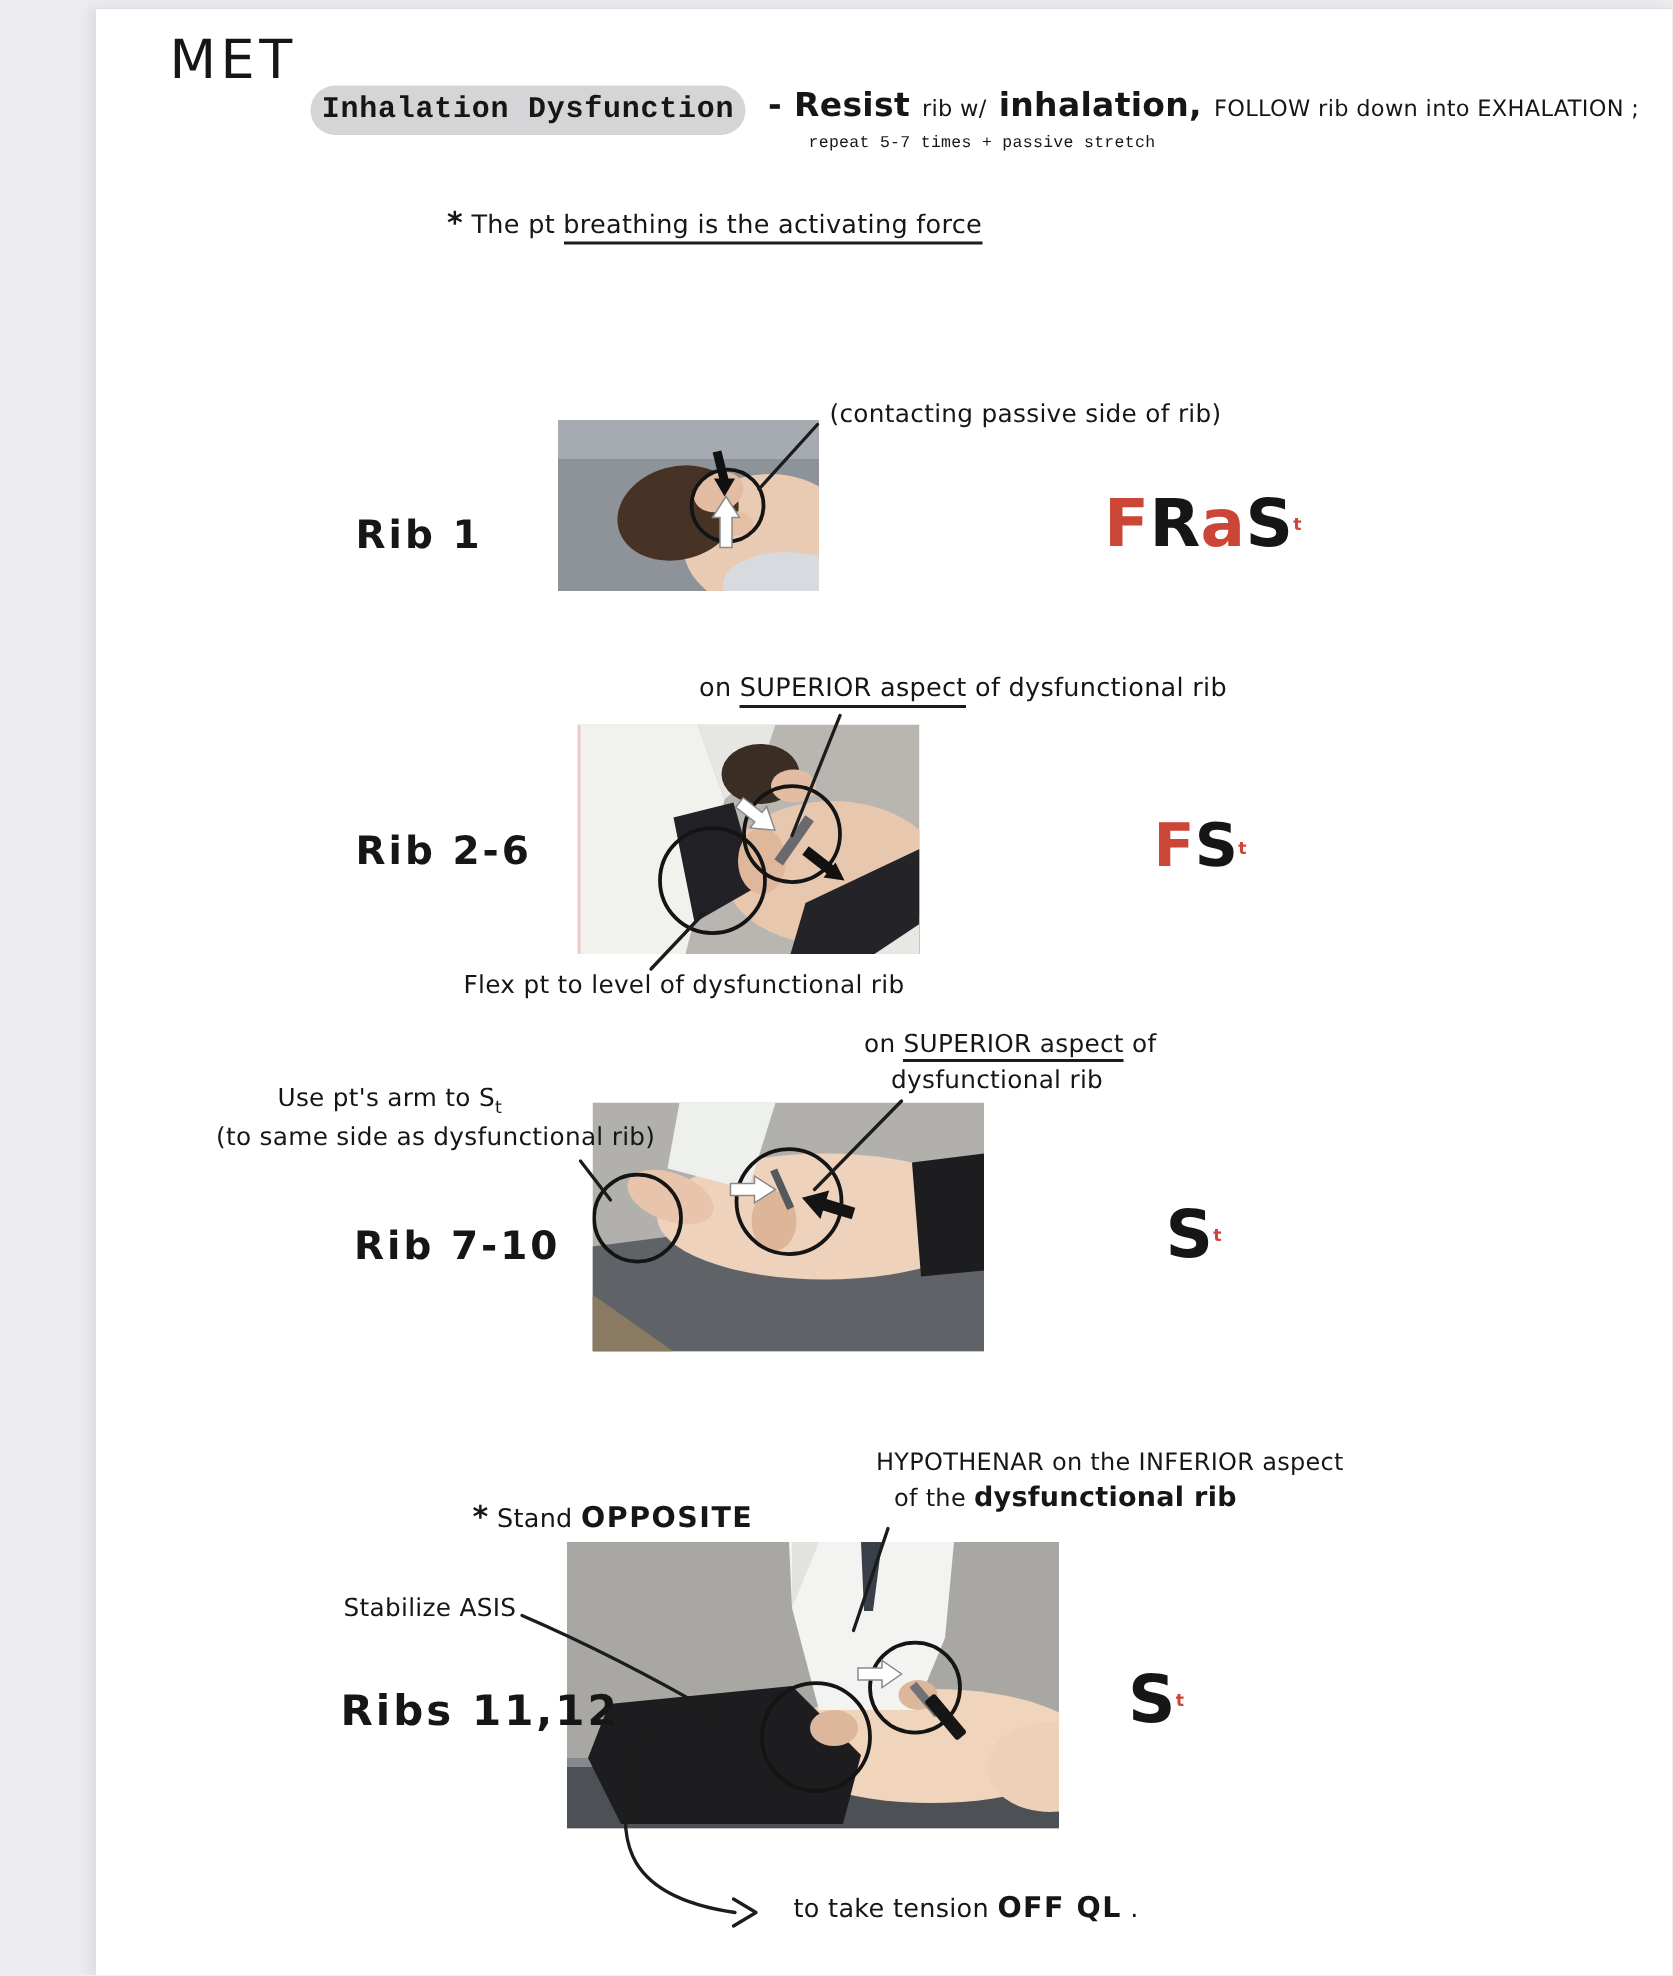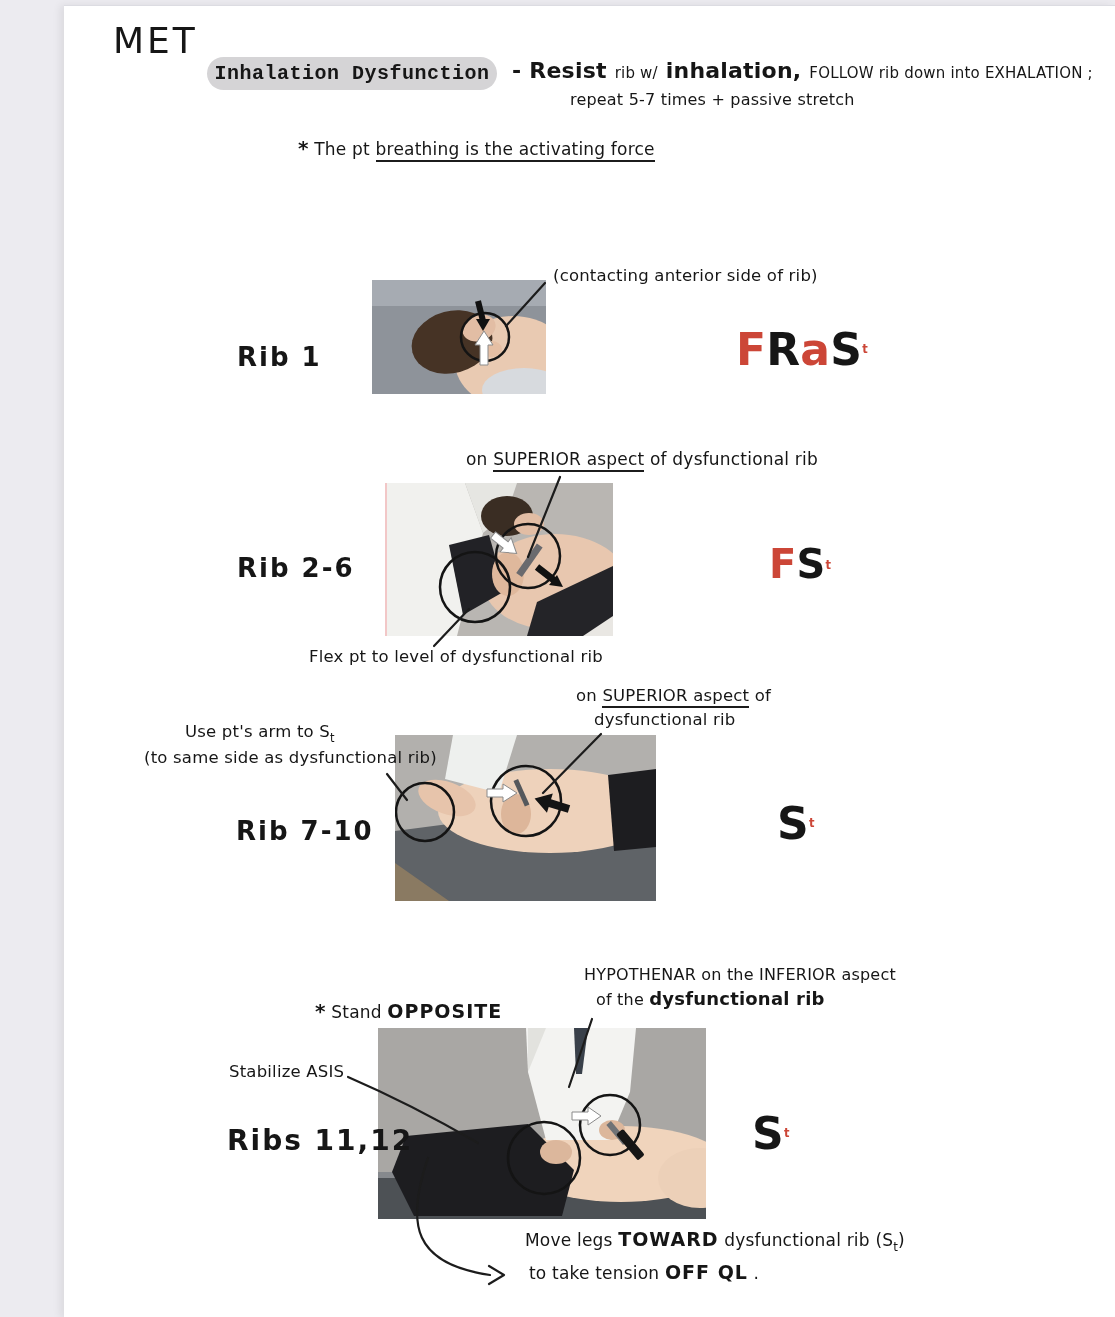--- a/index.html
+++ b/index.html
@@ -51,29 +51,29 @@
 
   <div class="pill" style="left:207px;top:57px;width:290px;height:33px;">Inhalation Dysfunction</div>
 
   <div class="hw" style="left:512px;top:58px;display:flex;align-items:baseline;gap:8px;">
     <span class="b22">-</span>
     <span class="b22">Resist</span>
     <span class="s15">rib w/</span>
     <span class="b22">inhalation,</span>
     <span class="s15">FOLLOW rib down into EXHALATION ;</span>
   </div>
-  <div class="hw" style="left:570px;top:90px;font-size:16px;">repeat 5-7 times + passive stretch</div>
+  <div class="hw" style="left:539px;top:90px;font-size:11px;font-family:Liberation Mono, monospace;">repeat 5-7 times + passive stretch</div>
 
   <div class="hw" style="left:298px;top:136px;font-size:17px;">
     <span style="font-size:20px;font-weight:bold;">*</span>
     <span>The pt</span>
     <span class="ul">breathing is the activating force</span>
   </div>
 
-  <div class="hw" style="left:553px;top:266px;font-size:16.5px;">(contacting anterior side of rib)</div>
+  <div class="hw" style="left:553px;top:266px;font-size:16.5px;">(contacting passive side of rib)</div>
 
   <div class="photo" style="left:372px;top:280px;width:174px;height:114px;">
     <svg viewBox="0 0 174 114">
       <rect width="174" height="114" fill="#8e939a"></rect>
       <rect width="174" height="26" fill="#a6abb2"></rect>
       <ellipse cx="141" cy="82" rx="58" ry="46" fill="#e9cab2"></ellipse>
       <ellipse cx="152" cy="110" rx="42" ry="22" fill="#d7dade"></ellipse>
       <ellipse cx="80" cy="62" rx="41" ry="31" fill="#463325" transform="rotate(-15 80 62)"></ellipse>
       <ellipse cx="107" cy="48" rx="17" ry="13" fill="#e2bda4" transform="rotate(-20 107 48)"></ellipse>
       <ellipse cx="119" cy="69" rx="11" ry="8" fill="#e5bfa4"></ellipse>
@@ -203,23 +203,18 @@
     </svg>
   </div>
 
   <div class="hw lbl" style="left:227px;top:1124px;font-size:28px;">Ribs 11,12</div>
 
   <div class="hw formula f44" style="left:752px;top:1112px;">
       <span class="fl blk">S</span>
       <span class="fl red sub">t</span>
     </div>
 
-  <div class="hw" style="left:525px;top:1228px;font-size:17px;">
-    <span>Move legs</span>
-    <span style="font-weight:800;font-size:19px;letter-spacing:1px;">TOWARD</span>
-    <span>dysfunctional rib (S</span><span class="sm-sub">t</span><span>)</span>
-  </div>
   <div class="hw" style="left:529px;top:1261px;font-size:17px;">
     <span>to take tension</span>
     <span style="font-weight:800;font-size:19px;letter-spacing:1px;">OFF QL</span>
     <span>.</span>
   </div>
 </div>
 
 </body></html>

